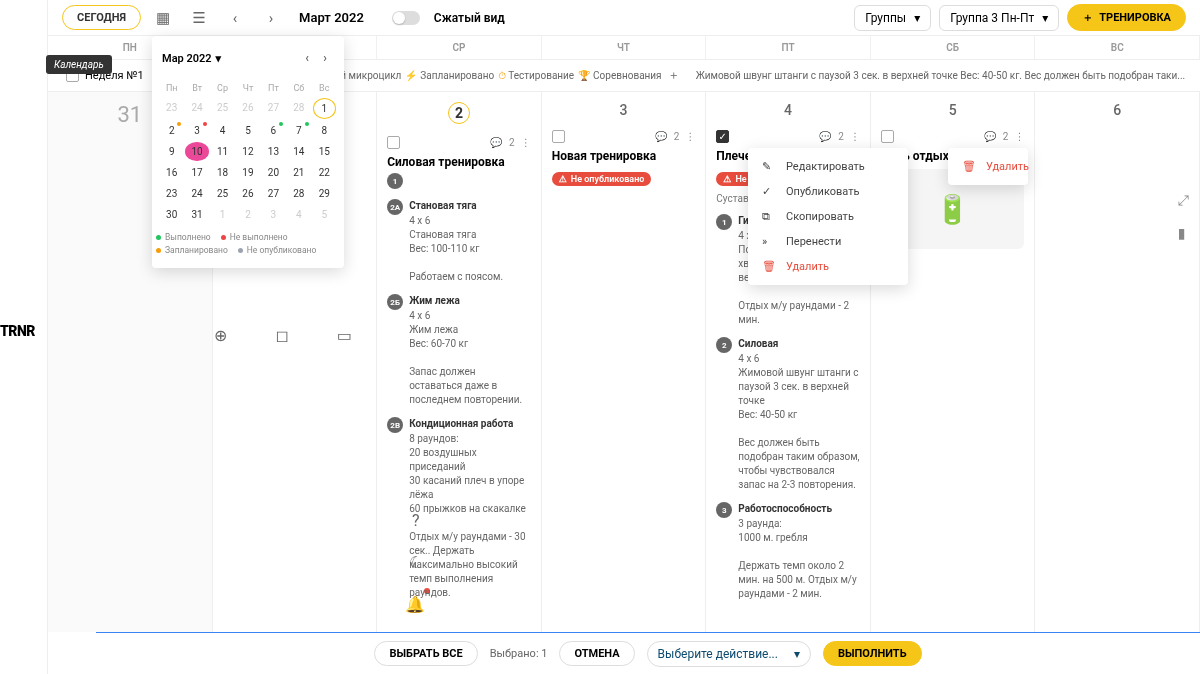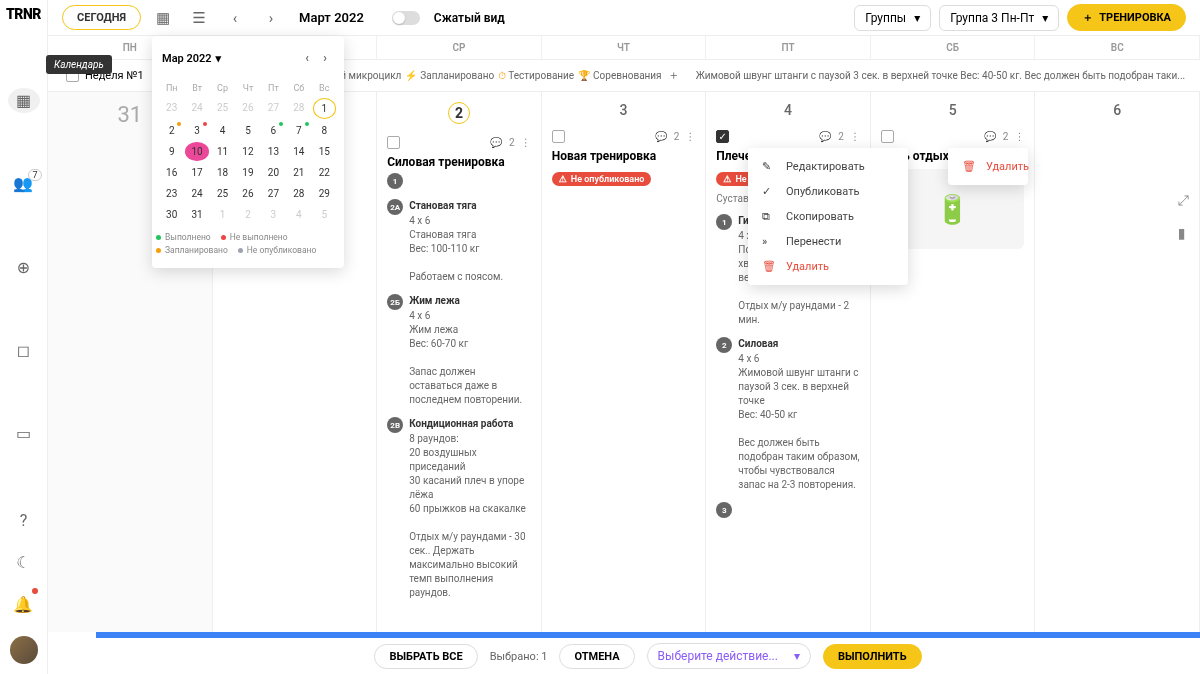--- a/index.html
+++ b/index.html
@@ -1,17 +1,17 @@
 <!DOCTYPE html>
 <html><head>
 <meta charset="utf-8">
 <style>
 * { box-sizing: border-box; margin: 0; padding: 0; font-family: -apple-system, BlinkMacSystemFont, "Segoe UI", Roboto, Arial, sans-serif; }
 body { width: 1200px; height: 674px; overflow: hidden; background: #fff; position: relative; }
-.sidebar { position: absolute; left: 0; top: 0; width: 48px; height: 100%; background: #fff; border-right: 1px solid #eee; display: flex; flex-direction: column; align-items: center; padding-top: 6px; gap: 48px; }
+.sidebar { position: absolute; left: 0; top: 0; width: 48px; height: 100%; background: #fff; border-right: 1px solid #eee; display: flex; flex-direction: row; align-items: center; padding-top: 6px; gap: 48px; }
 .logo { font-size: 14px; font-weight: 900; letter-spacing: -0.5px; margin-bottom: 18px; }
 .side-icon { width: 32px; height: 32px; display: flex; align-items: center; justify-content: center; margin-bottom: 10px; border-radius: 50%; color: #666; cursor: pointer; position: relative; font-size: 16px; }
 .side-icon.active { background: #f0f0f0; }
 .side-badge { position: absolute; top: -2px; right: -2px; background: #fff; border: 1px solid #ccc; border-radius: 8px; font-size: 9px; padding: 0 3px; color: #333; }
 .side-dot { position: absolute; top: 0; right: 2px; width: 6px; height: 6px; background: #e74c3c; border-radius: 50%; }
 .side-bottom { margin-top: auto; display: flex; flex-direction: column; align-items: center; padding-bottom: 10px; }
 .avatar { width: 28px; height: 28px; border-radius: 50%; background: linear-gradient(135deg,#8b6f47,#5a4a3a); margin-top: 6px; }
 .tooltip { position: absolute; left: 46px; top: 55px; background: #333; color: #fff; font-size: 10px; padding: 4px 8px; border-radius: 3px; white-space: nowrap; z-index: 100; font-style: italic; }
 .main { position: absolute; left: 48px; top: 0; right: 0; height: 100%; }
 .topbar { height: 36px; display: flex; align-items: center; padding: 0 14px; gap: 8px; border-bottom: 1px solid #eee; }
@@ -64,21 +64,21 @@
 .cal-dot { position: absolute; top: 1px; right: 2px; width: 4px; height: 4px; border-radius: 50%; }
 .cal-legend { padding: 8px 4px 0; font-size: 8.5px; color: #888; }
 .cal-legend-row { display: flex; gap: 10px; margin-bottom: 3px; }
 .leg { display: flex; align-items: center; gap: 4px; }
 .leg-dot { width: 5px; height: 5px; border-radius: 50%; }
 .ctx-menu { position: absolute; background: #fff; box-shadow: 0 4px 16px rgba(0,0,0,0.15); border-radius: 4px; z-index: 60; padding: 6px 0; font-size: 11px; }
 .ctx-item { padding: 6px 14px; display: flex; align-items: center; gap: 10px; cursor: pointer; color: #444; }
 .ctx-item.danger { color: #e74c3c; }
 .sub-menu { left: 900px; top: 148px; width: 80px; }
 .main-menu { left: 700px; top: 148px; width: 160px; }
-.bottom-bar { position: absolute; bottom: 0; left: 48px; right: 0; height: 42px; background: #fff; border-top: 6px solid #3b82f6; display: flex; align-items: center; justify-content: center; gap: 12px; font-size: 11px; }
+.bottom-bar { position: absolute; bottom: 0; left: 48px; right: 0; height: 42px; background: #fff; border-top: 1px solid #3b82f6; display: flex; align-items: center; justify-content: center; gap: 12px; font-size: 11px; }
 .sel-count { color: #666; }
 .diag-icons { position: absolute; right: 10px; top: 100px; display: flex; flex-direction: column; gap: 16px; color: #888; font-size: 14px; }
 </style>
 </head>
 <body>
 
 <div class="sidebar">
   <div class="logo">TRNR</div>
   <div class="side-icon active">▦</div>
   <div class="side-icon">👥<span class="side-badge">7</span></div>
@@ -217,20 +217,21 @@
             <div class="ex-item">
               <div class="ex-num">1</div>
               <div class="ex-body"><div class="ex-title">Ги</div>4 х<br>Подтягивания прямым хватом с паузой в верхней точке.<br>&nbsp;<br>Отдых м/у раундами - 2 мин.</div>
             </div>
             <div class="ex-item">
               <div class="ex-num">2</div>
               <div class="ex-body"><div class="ex-title">Силовая</div>4 х 6<br>Жимовой швунг штанги с паузой 3 сек. в верхней точке<br>Вес: 40-50 кг<br>&nbsp;<br>Вес должен быть подобран таким образом, чтобы чувствовался запас на 2-3 повторения.</div>
             </div>
             <div class="ex-item">
               <div class="ex-num">3</div>
+              <div class="ex-body"><div class="ex-title">Работоспособность</div>3 раунда:<br>1000 м. гребля<br>&nbsp;<br>Держать темп около 2 мин. на 500 м. Отдых м/у раундами - 2 мин.</div>
             </div>
           </div>
       </div>
     </div>
     <div class="day-col">
       <div class="day-num">5</div>
       <div class="card">
         <div class="card-head">
           <span class="checkbox"></span>
           <span class="spacer2"></span>
@@ -348,20 +349,20 @@
     <div class="ctx-item danger">
       <span style="color:#e74c3c">🗑</span>
       <span>Удалить</span>
     </div>
   </div>
 
   <div class="bottom-bar">
     <button class="btn">ВЫБРАТЬ ВСЕ</button>
     <span class="sel-count">Выбрано: 1</span>
     <button class="btn">ОТМЕНА</button>
-    <div class="select" style="border-radius:16px;min-width:140px;color:#8b5cf6">
+    <div class="select" style="border-radius:16px;min-width:140px;color:#0c4a6e">
         <span>Выберите действие...</span>
         <span class="spacer"></span>
         <span>▾</span>
       </div>
     <button class="btn primary">ВЫПОЛНИТЬ</button>
   </div>
 </div>
 
 </body></html>

